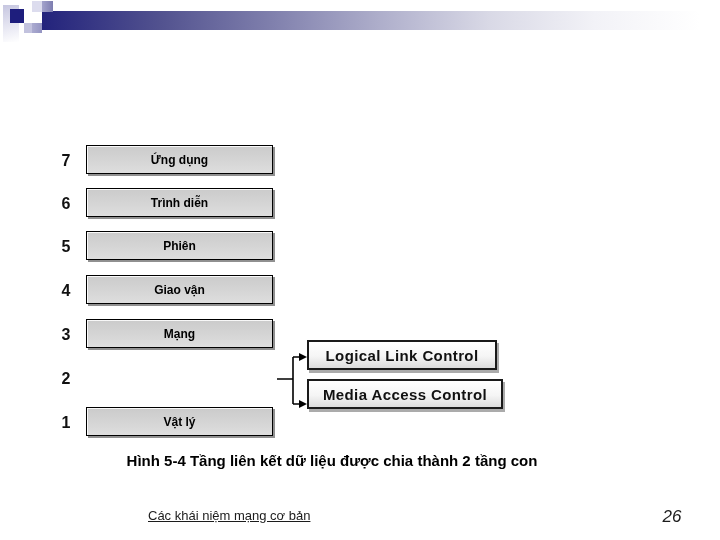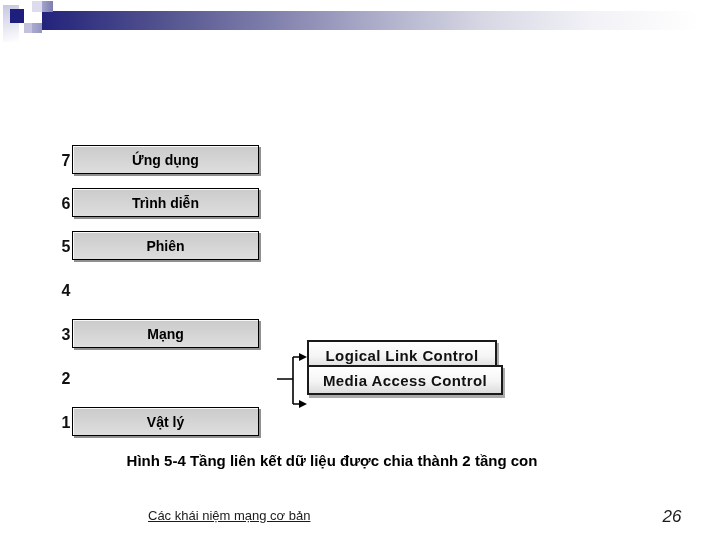--- a/index.html
+++ b/index.html
@@ -33,41 +33,41 @@
     letter-spacing:0.5px;
   }
 
   
   .layer-num{
     position:absolute;left:52px;width:28px;height:31px;
     text-align:center;line-height:31px;
     font-size:16px;font-weight:bold;color:#111;
   }
   .layer-box{
-    position:absolute;left:72px;width:185px;height:27px;
+    position:absolute;left:86px;width:185px;height:27px;
     background:linear-gradient(180deg,#cbcbcb 0%,#d6d6d6 60%,#dedede 100%);
     border:1.5px solid #000;
     box-shadow:2px 2px 0 rgba(125,125,125,0.85), inset 1px 1px 0 rgba(255,255,255,0.85);
     display:flex;align-items:center;justify-content:center;
-    font-size:14px;font-weight:bold;color:#000;
+    font-size:12px;font-weight:bold;color:#000;
   }
   .r0{top:145px;} .r1{top:188px;} .r2{top:231px;} .r3{top:275px;}
   .r4{top:319px;} .r5{top:363px;} .r6{top:407px;}
 
   
   .sublayer-box{
     position:absolute;left:307px;height:26px;
     background:linear-gradient(180deg,#ffffff 0%,#f5f5f5 55%,#dcdcdc 100%);
     border:2px solid #1a1a1a;
     box-shadow:2px 3px 0 rgba(150,150,150,0.8);
     display:flex;align-items:center;justify-content:center;
     font-size:15px;font-weight:bold;color:#111;letter-spacing:0.4px;
   }
   .sub-llc{top:340px;width:186px;}
-  .sub-mac{top:365px;width:192px;}
+  .sub-mac{top:379px;width:192px;}
 
   .connector{position:absolute;left:270px;top:350px;}
 
   
   .caption{
     position:absolute;left:0;top:452px;width:664px;
     text-align:center;font-size:15px;font-weight:bold;color:#000;
   }
   .footer-text{
     position:absolute;left:148px;top:508px;
@@ -96,20 +96,21 @@
   <div class="layer-num r1">6</div>
   <div class="layer-num r2">5</div>
   <div class="layer-num r3">4</div>
   <div class="layer-num r4">3</div>
   <div class="layer-num r5">2</div>
   <div class="layer-num r6">1</div>
 
   <div class="layer-box r0">Ứng dụng</div>
   <div class="layer-box r2">Phiên</div>
   <div class="layer-box r1">Trình diễn</div>
+  <div class="layer-box r3">Giao vận</div>
   <div class="layer-box r4">Mạng</div>
   <div class="layer-box r6">Vật lý</div>
 
   <svg class="connector" width="40" height="62" viewBox="0 0 40 62">
     <path d="M7 29 H23 M23 7 V54 M23 7 H30 M23 54 H30" stroke="#000" stroke-width="1.6" fill="none"></path>
     <polygon points="29,3 37,7 29,11" fill="#000"></polygon>
     <polygon points="29,50 37,54 29,58" fill="#000"></polygon>
   </svg>
 
   <div class="sublayer-box sub-llc">Logical Link Control</div>

